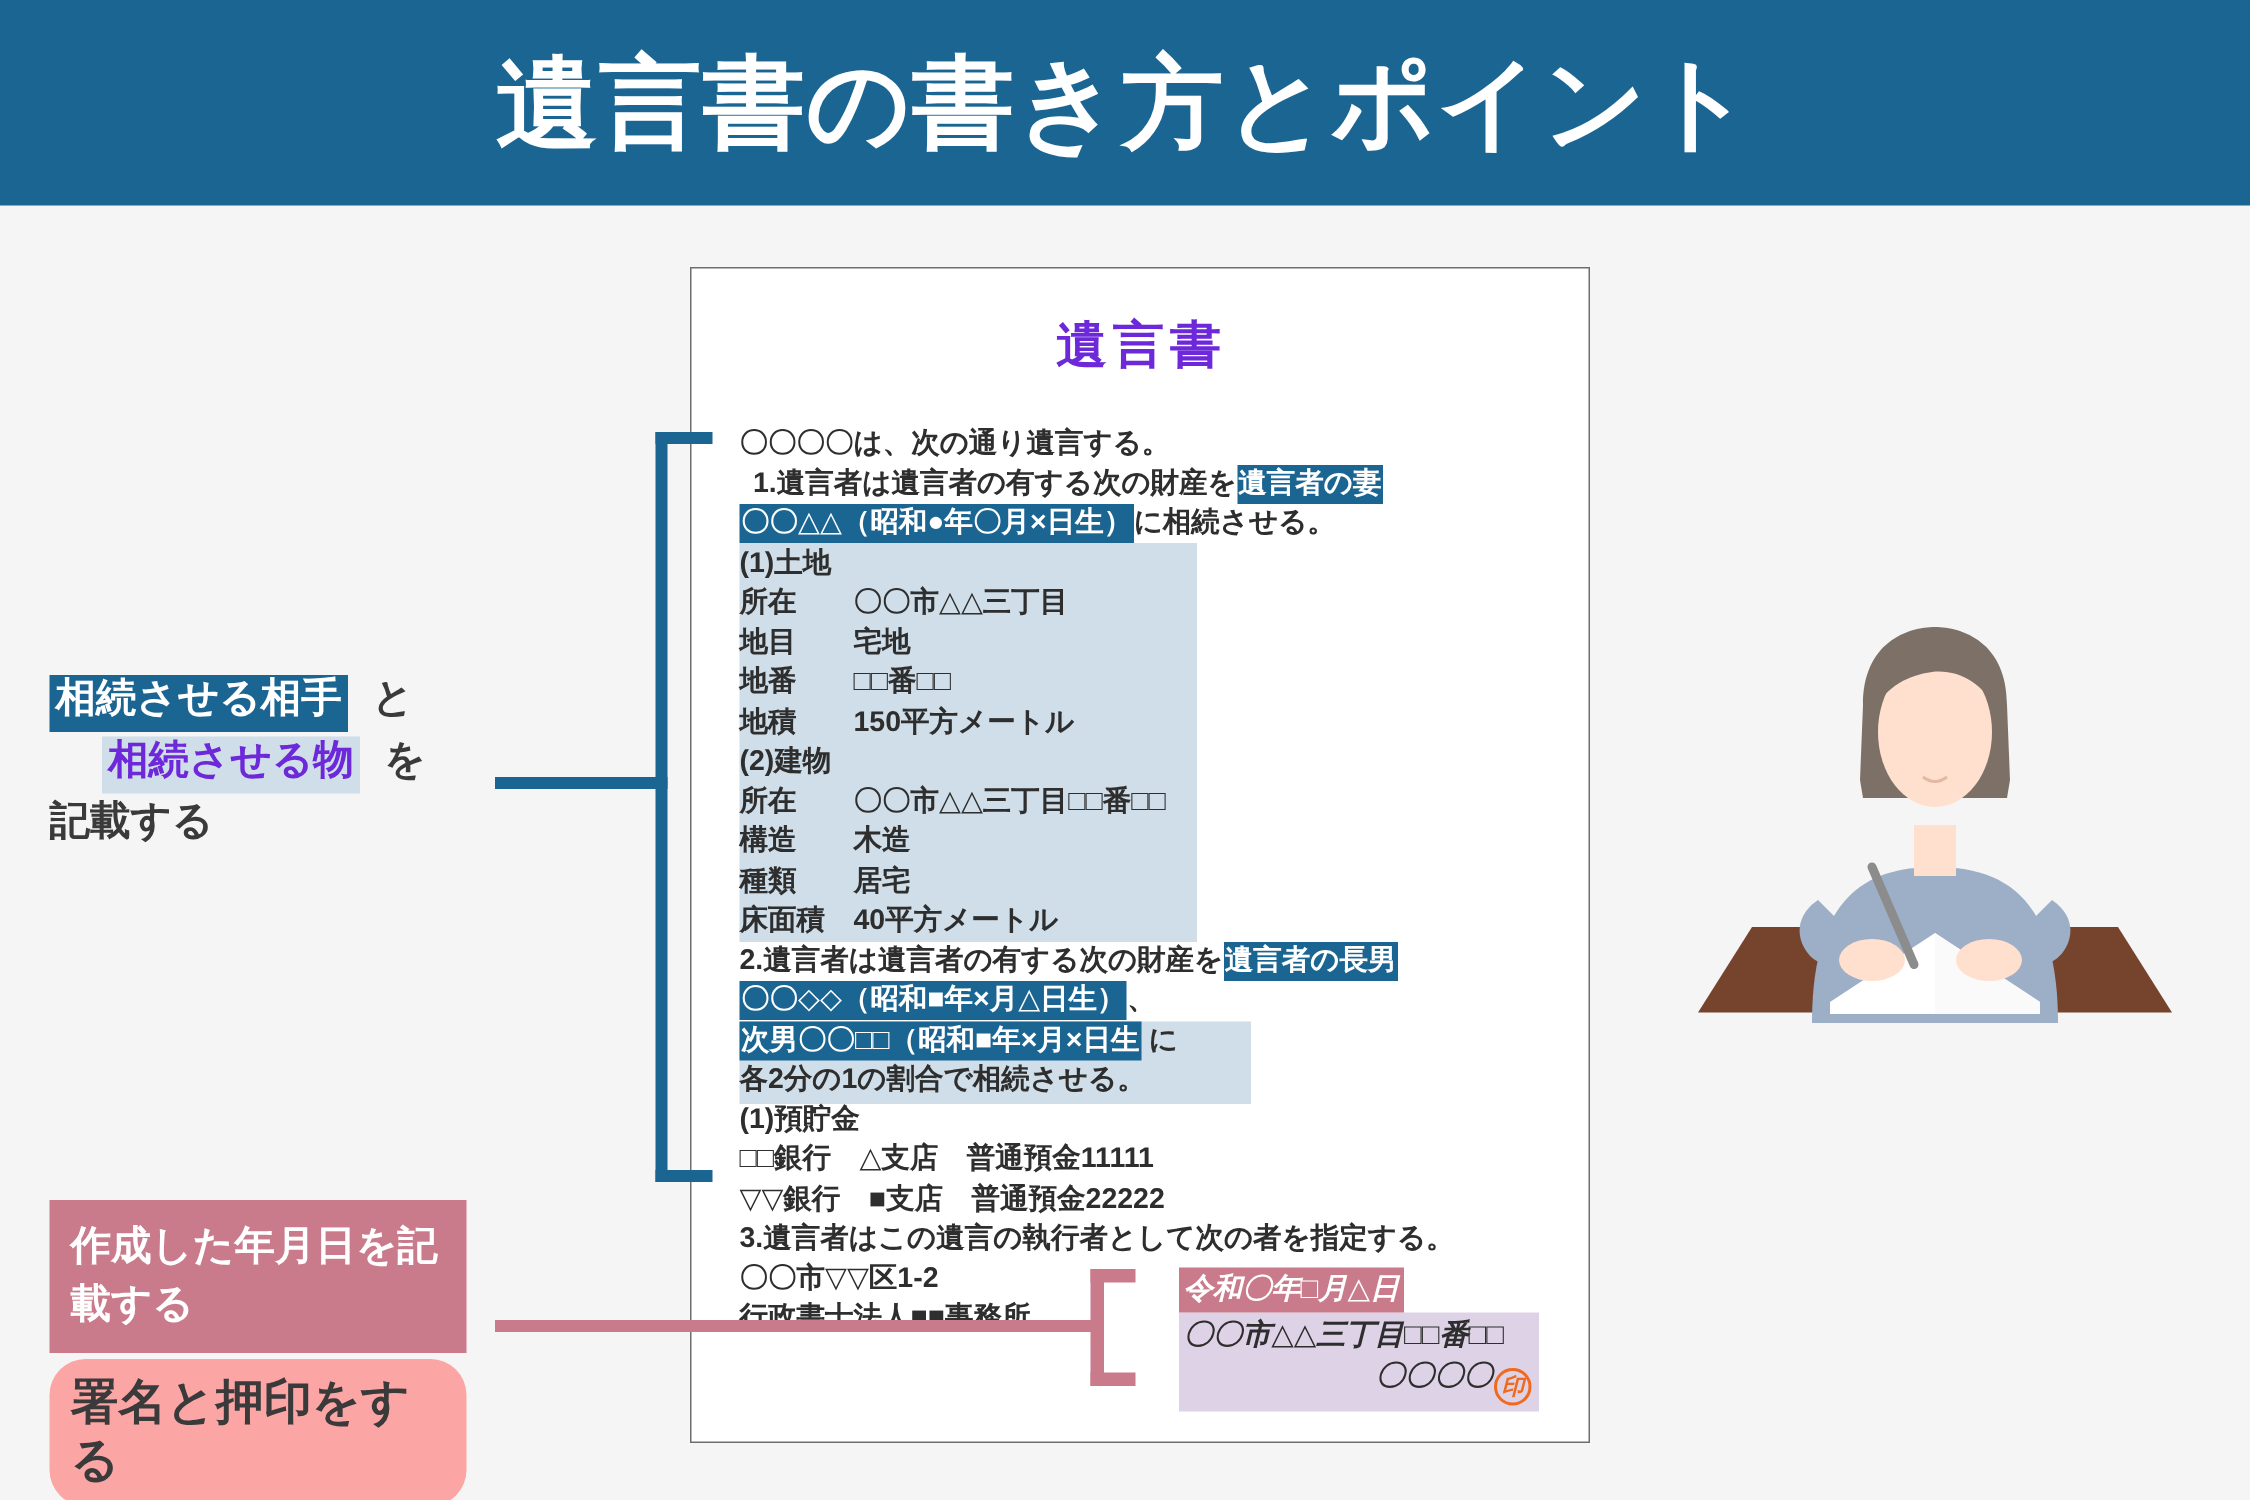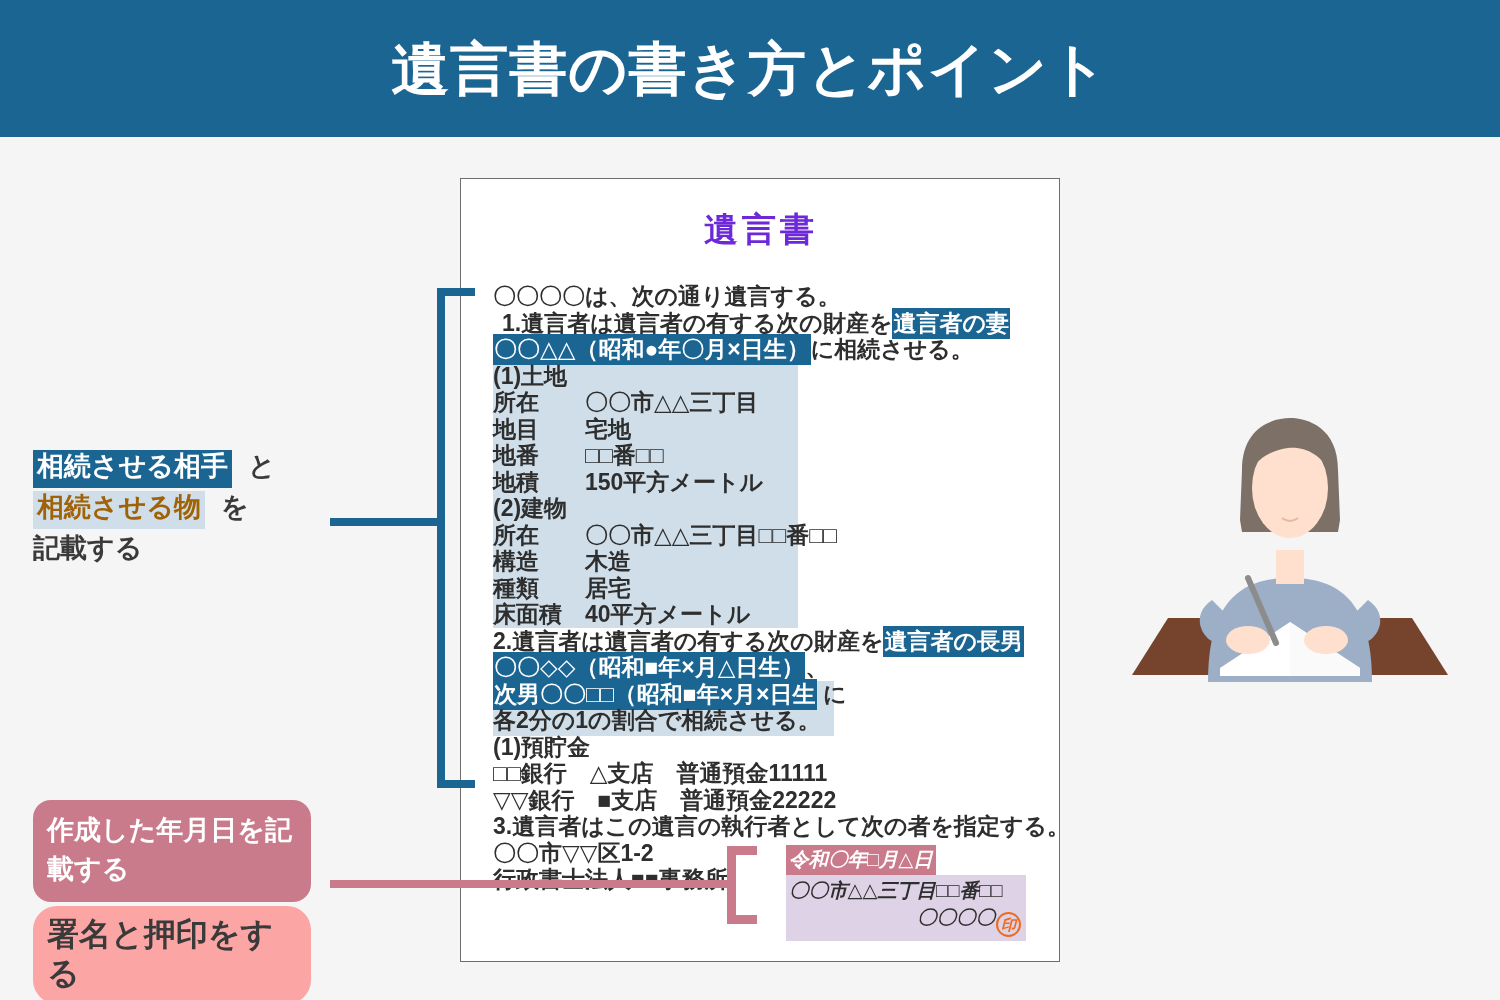--- a/index.html
+++ b/index.html
@@ -12,21 +12,21 @@
   }
 
   
   .header{
     position:absolute; left:0; top:0; width:1500px; height:137px;
     background:#1b6593;
     display:flex; align-items:center; justify-content:center;
   }
   .header-title{
     color:#ffffff;
-    font-size:58px;
+    font-size:68px;
     font-weight:bold;
     letter-spacing:1px;
     line-height:1;
     white-space:nowrap;
   }
 
   
   .doc-sheet{
     position:absolute;
     left:460px; top:178px;
@@ -39,21 +39,21 @@
     text-align:center;
     font-size:34px; font-weight:bold; color:#6d28d9;
     letter-spacing:4px;
   }
 
   
   .doc-body{
     position:absolute;
     left:32px; top:104px;
     width:545px;
-    font-size:23px;
+    font-size:19px;
     line-height:26.5px;
     color:#2e2e2e;
     font-weight:bold;
     white-space:nowrap;
   }
   .doc-body .ln{ height:26.5px; display:block; }
   .indent1{ padding-left:9px; }
 
   
   .hl-dark{
@@ -149,33 +149,33 @@
     left:33px; top:448px;
     width:300px;
     font-size:27px; line-height:41px;
     font-weight:bold; color:#3a3a3a;font-family:Liberation Mono, monospace;
   }
   .anno-top .tag-dark{
     background:#1b6593; color:#ffffff;
     padding:3px 4px 5px 4px;
   }
   .anno-top .tag-light{
-    background:#cfdee8; color:#a16207;
+    background:#cfdee8; color:#6d28d9;
     padding:3px 4px 5px 4px;
+    margin-left:35px;
   }
 
   .anno-date{
     position:absolute;
     left:33px; top:800px;
     width:278px;
     background:#c97b8b; color:#ffffff;
     font-size:27px; line-height:39px;
     font-weight:bold;
     padding:11px 14px 13px 14px;
-    border-radius:18px;
   }
   .anno-sign{
     position:absolute;
     left:33px; top:906px;
     width:278px;
     background:#fca5a5; color:#3a3a3a;
     font-size:32px; line-height:39px;
     font-weight:bold;
     padding:9px 14px 11px 14px;
     border-radius:24px;

